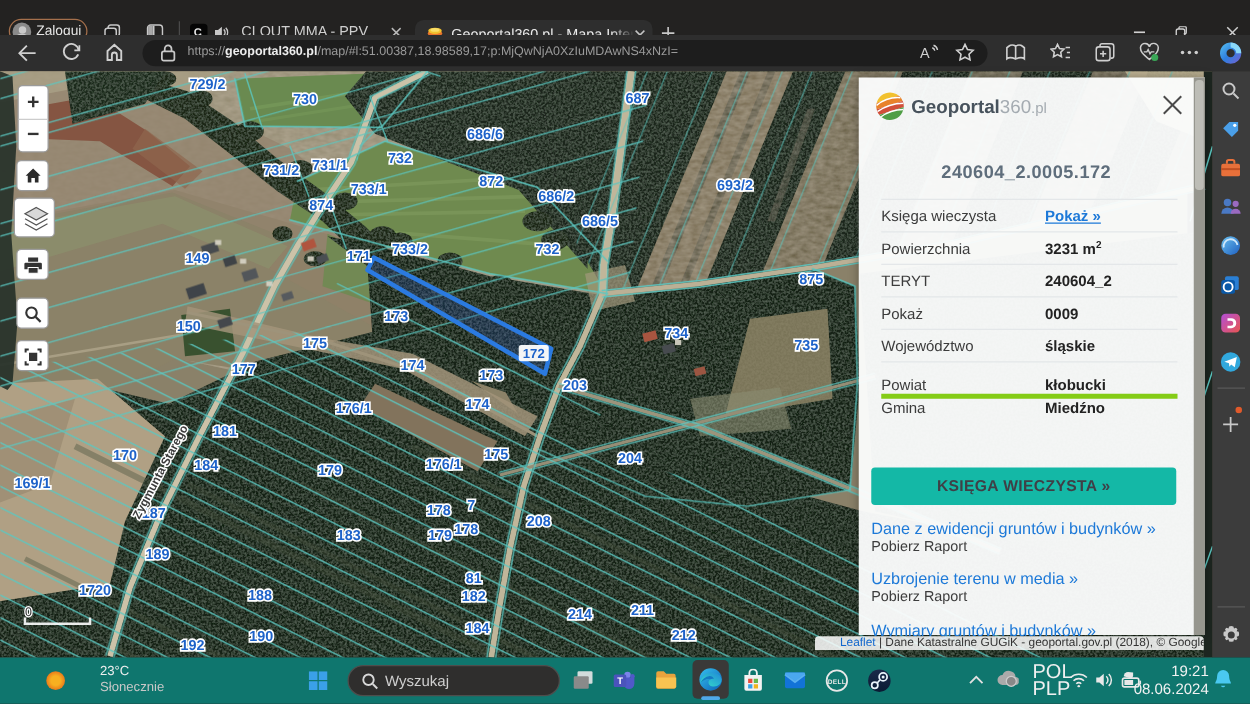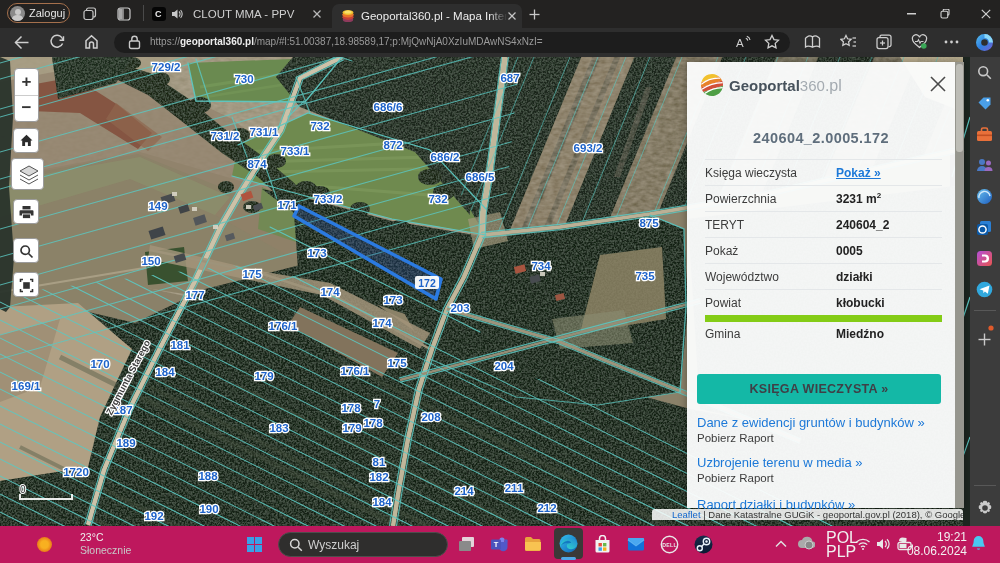--- a/index.html
+++ b/index.html
@@ -1,21 +1,21 @@
 <!DOCTYPE html>
 <html><head><meta charset="utf-8">
 <style>
 *{margin:0;padding:0;box-sizing:border-box}
 html,body{width:1000px;height:563px;overflow:hidden;background:#232221;
   font-family:"Liberation Sans",sans-serif;-webkit-font-smoothing:antialiased}
 .abs{position:absolute}
 </style></head>
 <body>
 
-<div class="abs" style="left:0;top:0;width:840px;height:28px;background:#232221">
+<div class="abs" style="left:0;top:12px;width:840px;height:28px;background:#232221">
 
   <div class="abs" style="left:7px;top:3px;width:63px;height:20px;border:1px solid #a5704c;border-radius:11px;display:flex;align-items:center">
     <div class="abs" style="left:2px;top:2px;width:15px;height:15px;border-radius:50%;background:#8a8a8a;overflow:hidden">
       <div class="abs" style="left:4.5px;top:2.5px;width:6px;height:6px;border-radius:50%;background:#c9c9c9"></div>
       <div class="abs" style="left:2px;top:9px;width:11px;height:7px;border-radius:50% 50% 0 0;background:#c9c9c9"></div>
     </div>
     <span style="margin-left:21px;font-size:11px;color:#e6e6e6">Zaloguj</span>
   </div>
 
   <svg class="abs" style="left:83px;top:7px" width="14" height="14" viewBox="0 0 14 14" fill="none" stroke="#c8c8c8" stroke-width="1.2">
@@ -479,21 +479,21 @@
     <g clip-path="url(#lc)" transform="rotate(-18 12 12)">
       <rect x="-2" y="-2" width="28" height="8" fill="#f2c12e"></rect>
       <rect x="-2" y="6" width="28" height="5" fill="#e8822a"></rect>
       <rect x="-2" y="11" width="28" height="5" fill="#d14f3a"></rect>
       <rect x="-2" y="16" width="28" height="10" fill="#4f9e45"></rect>
       <path d="M2 8 Q12 4 22 8" stroke="#fff" stroke-width="1.2" fill="none"></path>
       <path d="M1 13 Q12 9.5 23 13" stroke="#fff" stroke-width="1.2" fill="none"></path>
       <path d="M2 18 Q12 14.5 22 18" stroke="#fff" stroke-width="1.2" fill="none"></path>
     </g>
   </svg>
-  <div class="abs" style="left:42px;top:15px;font-size:15px;color:#47525c"><b>Geoportal</b><span style="color:#a4abb1">360</span><span style="color:#a4abb1;font-size:16px">.pl</span></div>
+  <div class="abs" style="left:42px;top:15px;font-size:15px;color:#47525c"><b>Geoportal</b><span style="color:#a4abb1">360</span><span style="color:#a4abb1;font-size:12px">.pl</span></div>
   <svg class="abs" style="left:242px;top:13px" width="18" height="18" viewBox="0 0 18 18" stroke="#4a4a4a" stroke-width="1.6">
       <line x1="2" y1="2" x2="16" y2="16"></line>
       <line x1="16" y1="2" x2="2" y2="16"></line>
     </svg>
   <div class="abs" style="left:0;top:68px;width:268px;text-align:center;font-size:14.5px;letter-spacing:0.4px;color:#5f6e7c;font-weight:bold">240604_2.0005.172</div>
 
   <div class="abs" style="left:18px;top:97px;width:237px;font-size:12px;color:#3c3c3c">
     <div style="display:flex;height:26px;align-items:center;border-top:1px solid #e4e7e9">
         <span style="width:131px">Księga wieczysta</span>
         <a style="color:#1d79d8;font-weight:bold;text-decoration:underline">Pokaż »</a>
@@ -501,41 +501,41 @@
     <div style="display:flex;height:26px;align-items:center;border-top:1px solid #e4e7e9">
         <span style="width:131px">Powierzchnia</span>
         <b style="color:#222">3231 m<sup style="font-size:8px">2</sup></b>
       </div>
     <div style="display:flex;height:26px;align-items:center;border-top:1px solid #e4e7e9">
         <span style="width:131px">TERYT</span>
         <b style="color:#222">240604_2</b>
       </div>
     <div style="display:flex;height:26px;align-items:center;border-top:1px solid #e4e7e9">
         <span style="width:131px">Pokaż</span>
-        <b style="color:#222">0005</b>
+        <b style="color:#222">0009</b>
       </div>
     <div style="display:flex;height:26px;align-items:center;border-top:1px solid #e4e7e9">
         <span style="width:131px">Województwo</span>
-        <b style="color:#222">działki</b>
+        <b style="color:#222">śląskie</b>
       </div>
-    <div style="display:flex;height:26px;align-items:center;border-top:1px solid #e4e7e9">
+    <div style="display:flex;height:26px;align-items:flex-end;border-top:1px solid #e4e7e9">
         <span style="width:131px">Powiat</span>
         <b style="color:#222">kłobucki</b>
       </div>
-    <div style="display:flex;height:26px;align-items:flex-end;border-top:7px solid #84cc16">
+    <div style="display:flex;height:26px;align-items:flex-start;border-top:4px solid #84cc16">
         <span style="width:131px">Gmina</span>
         <b style="color:#222">Miedźno</b>
       </div>
   </div>
   <div class="abs" style="left:10px;top:312px;width:244px;height:30px;background:#14b8a6;border-radius:3px;text-align:center;line-height:30px;font-size:12.5px;font-weight:bold;color:#3f3f46;letter-spacing:0.3px">KSIĘGA WIECZYSTA »</div>
   <div class="abs" style="left:10px;top:353px;font-size:13px;color:#1d79d8">Dane z ewidencji gruntów i budynków »</div>
   <div class="abs" style="left:10px;top:370px;font-size:11.5px;color:#3c3c3c">Pobierz Raport</div>
   <div class="abs" style="left:10px;top:393px;font-size:13px;color:#1d79d8">Uzbrojenie terenu w media »</div>
   <div class="abs" style="left:10px;top:410px;font-size:11.5px;color:#3c3c3c">Pobierz Raport</div>
-  <div class="abs" style="left:10px;top:435px;font-size:13px;color:#1d79d8">Raport działki i budynków »</div>
+  <div class="abs" style="left:10px;top:435px;font-size:13px;color:#1d79d8">Wymiary gruntów i budynków »</div>
 </div>
 
 <div class="abs" style="left:652px;top:509px;width:311px;height:11px;background:rgba(255,255,255,0.85);border-radius:3px 3px 0 0;font-size:9.5px;color:#333;line-height:11px;white-space:nowrap;overflow:hidden"><span style="color:#1368ce;padding-left:20px">Leaflet</span> | Dane Katastralne GUGiK - geoportal.gov.pl (2018), © Google Map Data</div>
 
 <div class="abs" style="left:970px;top:57px;width:30px;height:469px;background:#3c3c3c">
   <svg class="abs" style="left:7px;top:8px" width="15" height="15" viewBox="0 0 15 15" fill="none" stroke="#c9c9c9" stroke-width="1.6">
       <circle cx="6.2" cy="6.2" r="4.4"></circle>
       <line x1="9.8" y1="9.8" x2="13.8" y2="13.8"></line>
     </svg>
   <svg class="abs" style="left:7px;top:39px" width="15" height="15" viewBox="0 0 15 15">
@@ -589,21 +589,21 @@
     </svg>
   <svg class="abs" style="left:18px;top:268px" width="6" height="6" viewBox="0 0 6 6">
       <circle cx="3" cy="3" r="2.6" fill="#e05a2b"></circle>
     </svg>
   <div class="abs" style="left:4px;top:428px;width:22px;height:1px;background:#585858"></div>
   <svg class="abs" style="left:7px;top:443px" width="16" height="16" viewBox="0 0 16 16" fill="#c9c9c9">
       <path d="M8 0.8 l1.7.3.5 1.7 1.6-.7 1.2 1.2 -.7 1.6 1.7.5.3 1.7 -.3 1.7 -1.7.5.7 1.6 -1.2 1.2 -1.6-.7 -.5 1.7 -1.7.3 -1.7-.3 -.5-1.7 -1.6.7 -1.2-1.2.7-1.6 -1.7-.5 -.3-1.7.3-1.7 1.7-.5 -.7-1.6 1.2-1.2 1.6.7.5-1.7z M8 5.2 a2.8 2.8 0 1 0 0 5.6 a2.8 2.8 0 0 0 0-5.6z" fill-rule="evenodd"></path>
     </svg>
 </div>
 
-<div class="abs" style="left:0;top:526px;width:1000px;height:37px;background:#be185d">
+<div class="abs" style="left:0;top:526px;width:1000px;height:37px;background:#0f766e">
   <svg class="abs" style="left:36px;top:10px" width="17" height="17" viewBox="0 0 17 17">
       <defs>
         <radialGradient id="sun" cx="0.5" cy="0.5" r="0.5">
           <stop offset="0.5" stop-color="#f8b020"></stop>
           <stop offset="1" stop-color="#e87a1a"></stop>
         </radialGradient>
       </defs>
       <circle cx="8.5" cy="8.5" r="7.5" fill="url(#sun)"></circle>
     </svg>
   <div class="abs" style="left:80px;top:5px;font-size:10.5px;color:#efefef;line-height:13px">23°C<br><span style="color:#c8c8c8">Słonecznie</span></div>

